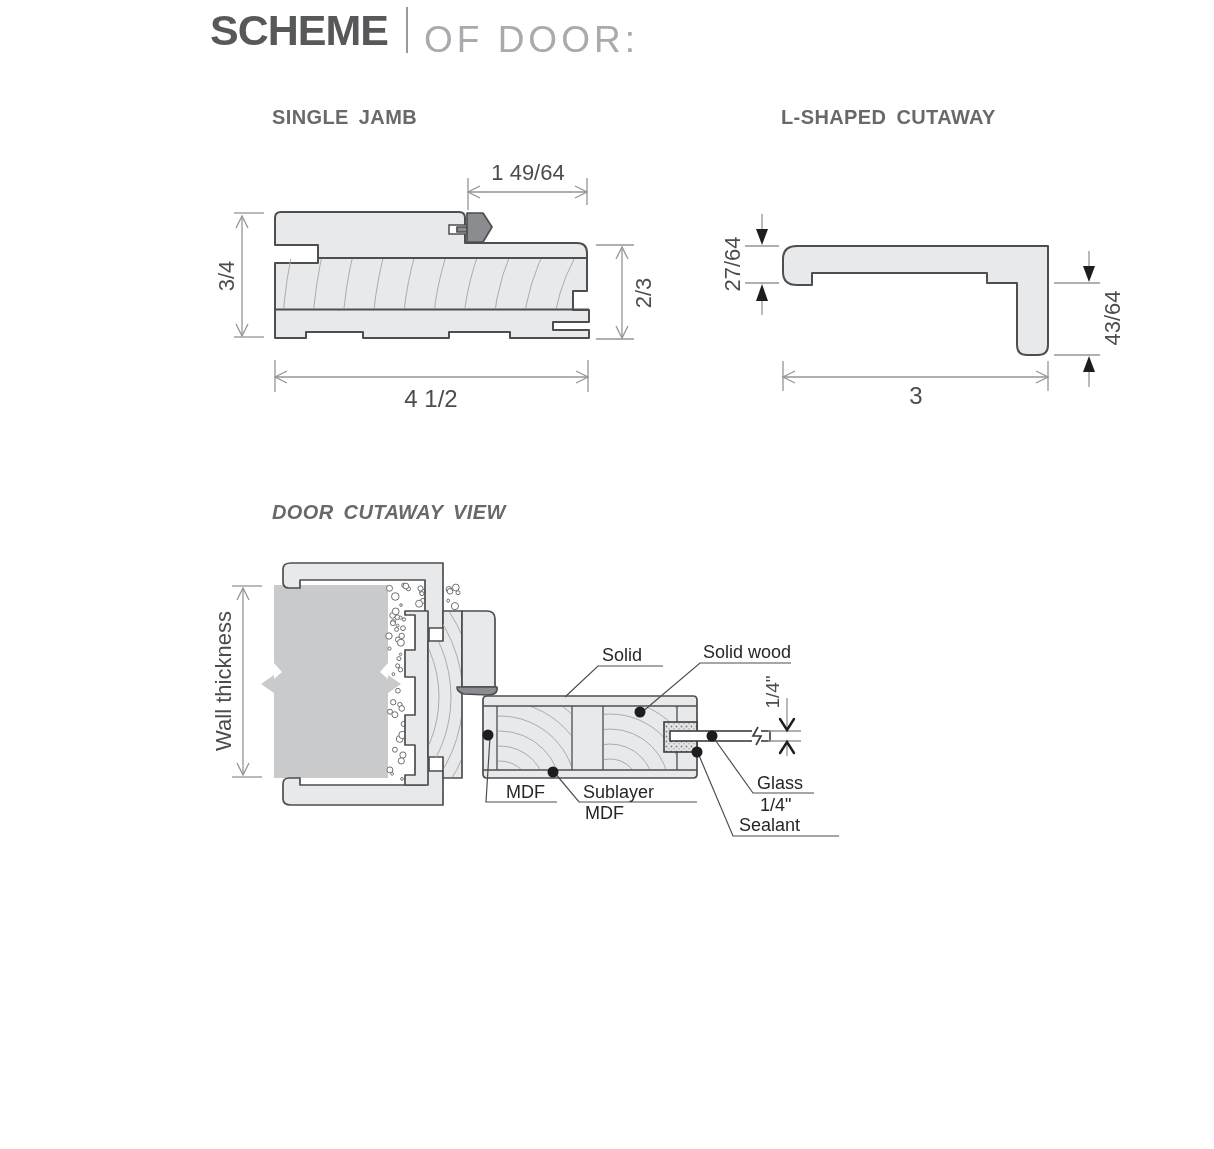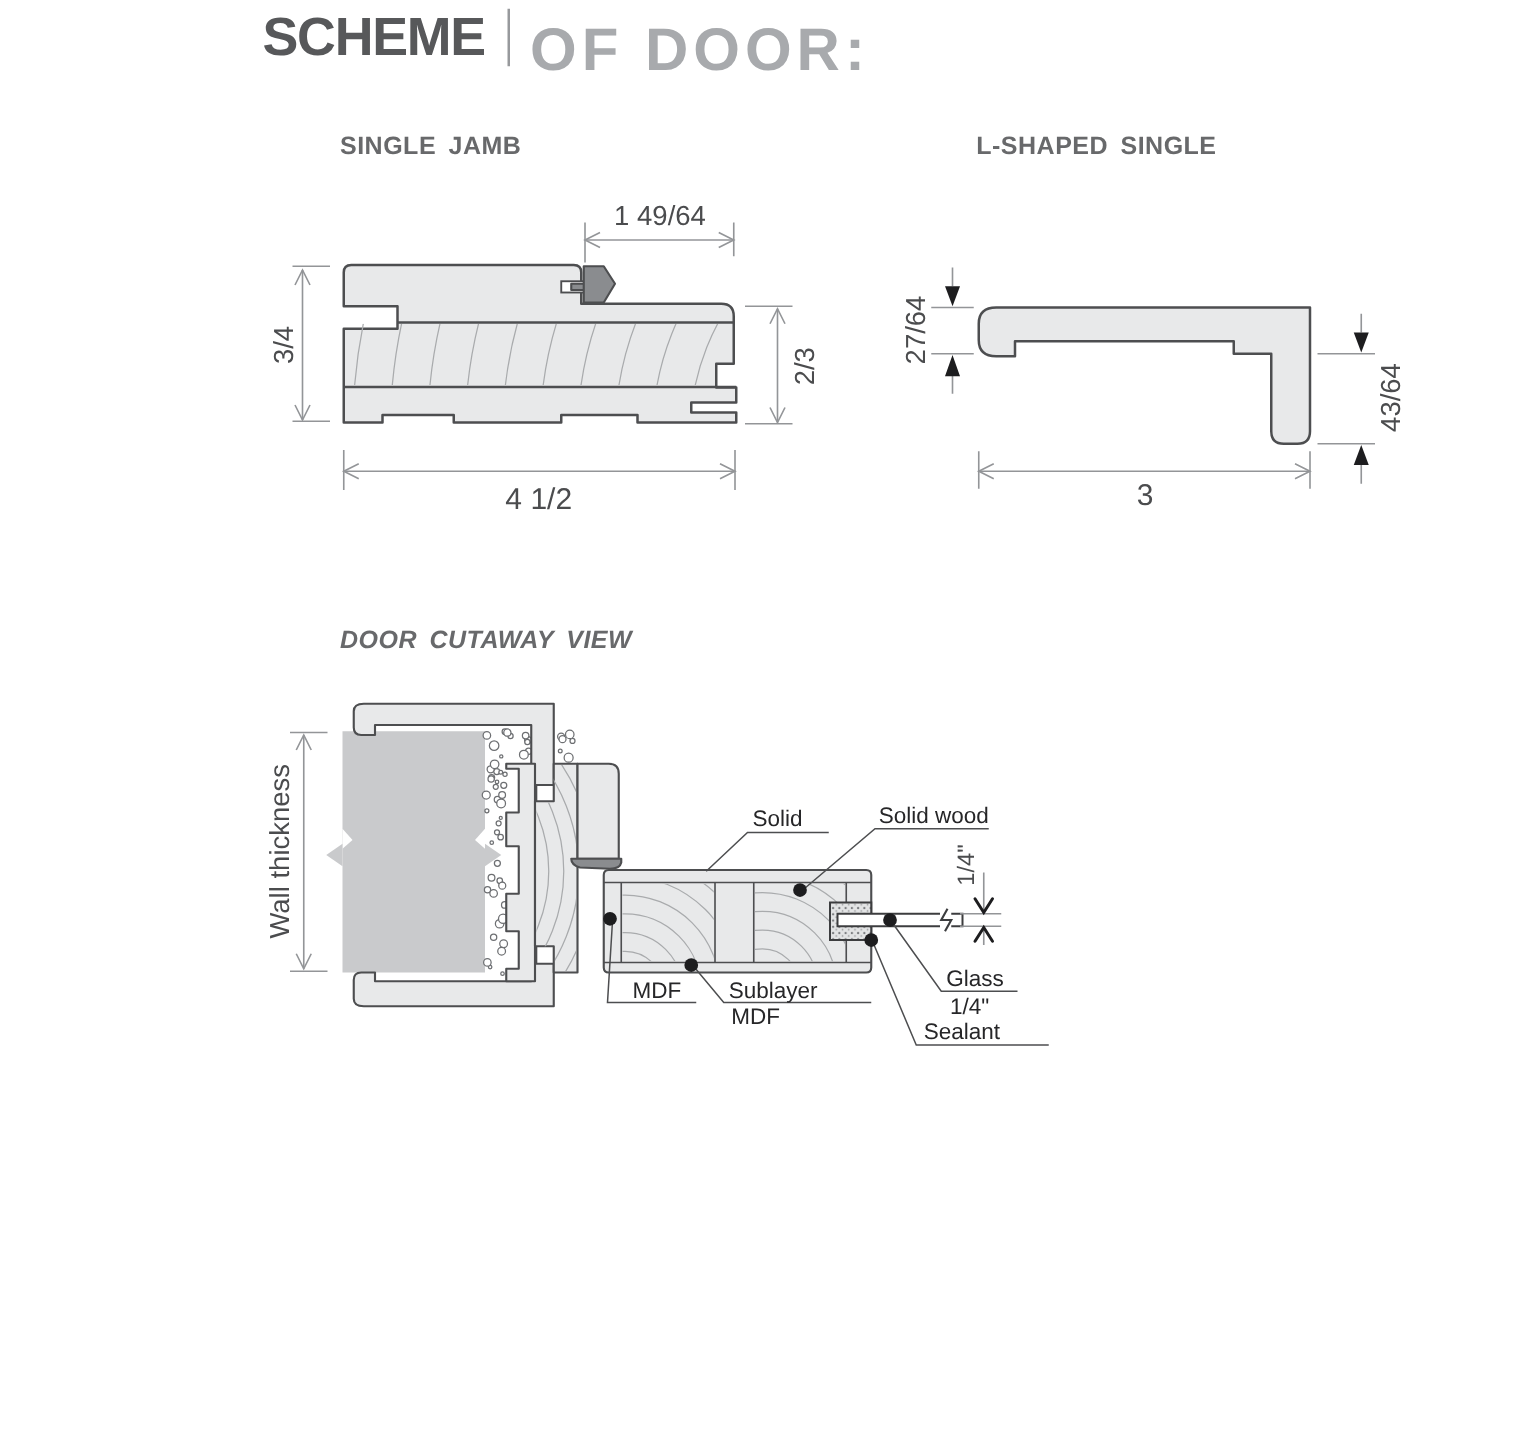--- a/index.html
+++ b/index.html
@@ -1,21 +1,21 @@
 <!DOCTYPE html>
 <html style="--c-background: #ffffff; --c-outline: #4d4e50; --c-fill_light: #e8e9ea; --c-wall: #c9cacc; --c-seal: #8a8c8f; --c-dimension: #939598; --c-grain: #a9abad; --c-heading: #68696b; --c-title_primary: #57585a; --c-title_secondary: #a8aaad; --c-label: #262628;"><head>
 <meta charset="utf-8">
 <style>
   html,body{margin:0;padding:0;background:#fff;}
   .canvas{position:relative;width:1214px;height:1149px;background:var(--c-background,#fff);
           font-family:"Liberation Sans",sans-serif;overflow:hidden;}
   .title{position:absolute;left:210px;top:2px;display:flex;align-items:center;height:56px;}
   .title .primary{font-size:43px;font-weight:bold;color:var(--c-title_primary,#57585a);letter-spacing:-1px;}
   .title .sep{width:2px;height:46px;background:#97999c;margin:0 16px 0 18px;}
-  .title .secondary{font-size:48px;font-weight:700;color:var(--c-title_secondary,#a8aaad);letter-spacing:4px;margin-top:20px;}
+  .title .secondary{font-size:37px;font-weight:400;color:var(--c-title_secondary,#a8aaad);letter-spacing:4px;margin-top:20px;}
   .h-sec{position:absolute;font-size:20px;font-weight:bold;color:var(--c-heading,#68696b);
          letter-spacing:.4px;word-spacing:4px;white-space:nowrap;}
   svg.drawing{position:absolute;left:0;top:0;width:1214px;height:1149px;}
   .shape{fill:var(--c-fill_light,#e8e9ea);stroke:var(--c-outline,#4d4e50);stroke-width:2;stroke-linejoin:round;}
   .shape-thin{fill:var(--c-fill_light,#e8e9ea);stroke:var(--c-outline,#4d4e50);stroke-width:1.7;stroke-linejoin:round;}
   .darkpart{fill:var(--c-seal,#8a8c8f);stroke:var(--c-outline,#4d4e50);stroke-width:1.7;stroke-linejoin:round;}
   .iline{stroke:var(--c-outline,#4d4e50);stroke-width:2;fill:none;}
   .iline-thin{stroke:var(--c-outline,#4d4e50);stroke-width:1.3;fill:none;}
   .wallfill{fill:var(--c-wall,#c9cacc);stroke:none;}
   .grain circle{fill:none;stroke:var(--c-grain,#a9abad);stroke-width:1;}
@@ -35,21 +35,21 @@
 
 <div class="canvas">
 
   <div class="title">
     <span class="primary">SCHEME</span>
     <span class="sep"></span>
     <span class="secondary">OF DOOR:</span>
   </div>
 
   <div class="h-sec" style="left:272px;top:106px;">SINGLE JAMB</div>
-  <div class="h-sec" style="left:781px;top:106px;">L-SHAPED SINGLE</div>
+  <div class="h-sec" style="left:781px;top:106px;">L-SHAPED CUTAWAY</div>
   <div class="h-sec" style="left:272px;top:501px;font-style:italic;">DOOR CUTAWAY VIEW</div>
 
   <svg class="drawing" viewBox="0 0 1214 1149">
     <defs>
       <clipPath id="clip-band">
           <path d="M277,259 L587,259 L587,290 L573,290 L573,308 L277,308 Z"></path>
         </clipPath>
       <clipPath id="clip-col">
           <path d="M443,612 L461,612 L461,777 L444,777 L444,757 L429,757 L429,642 L443,642 Z"></path>
         </clipPath>

